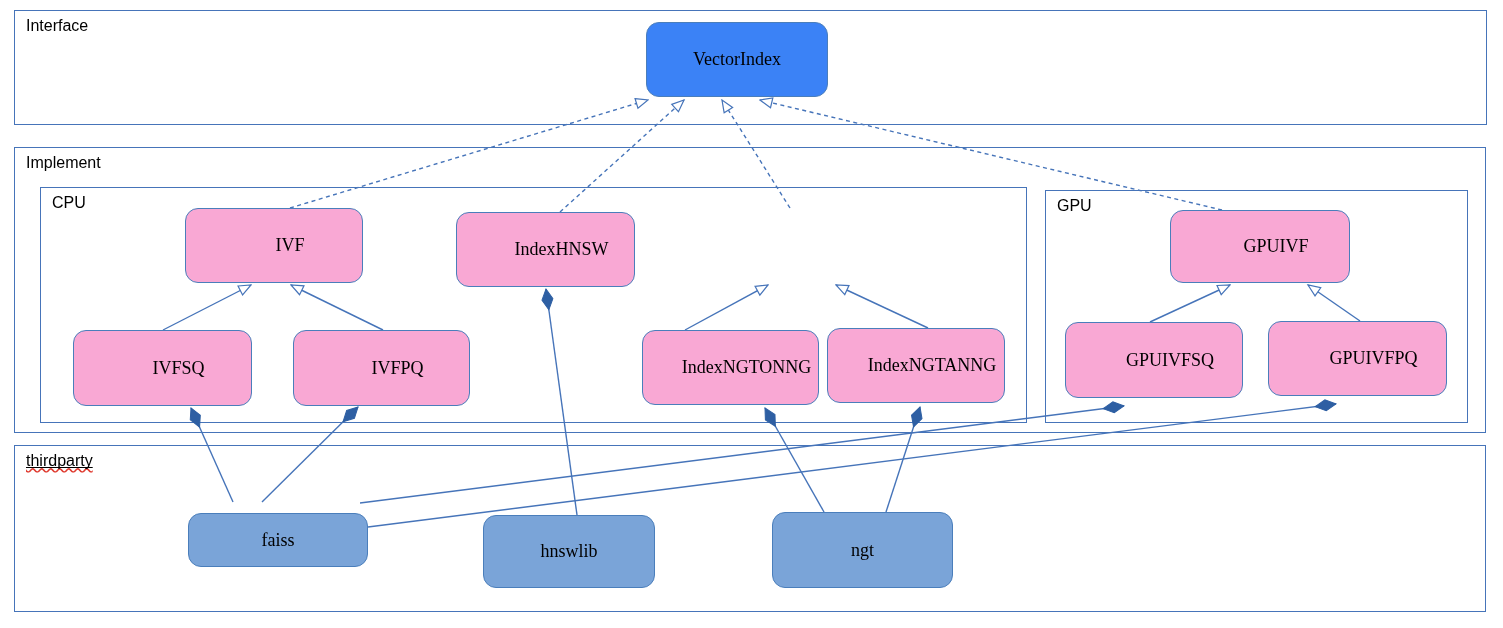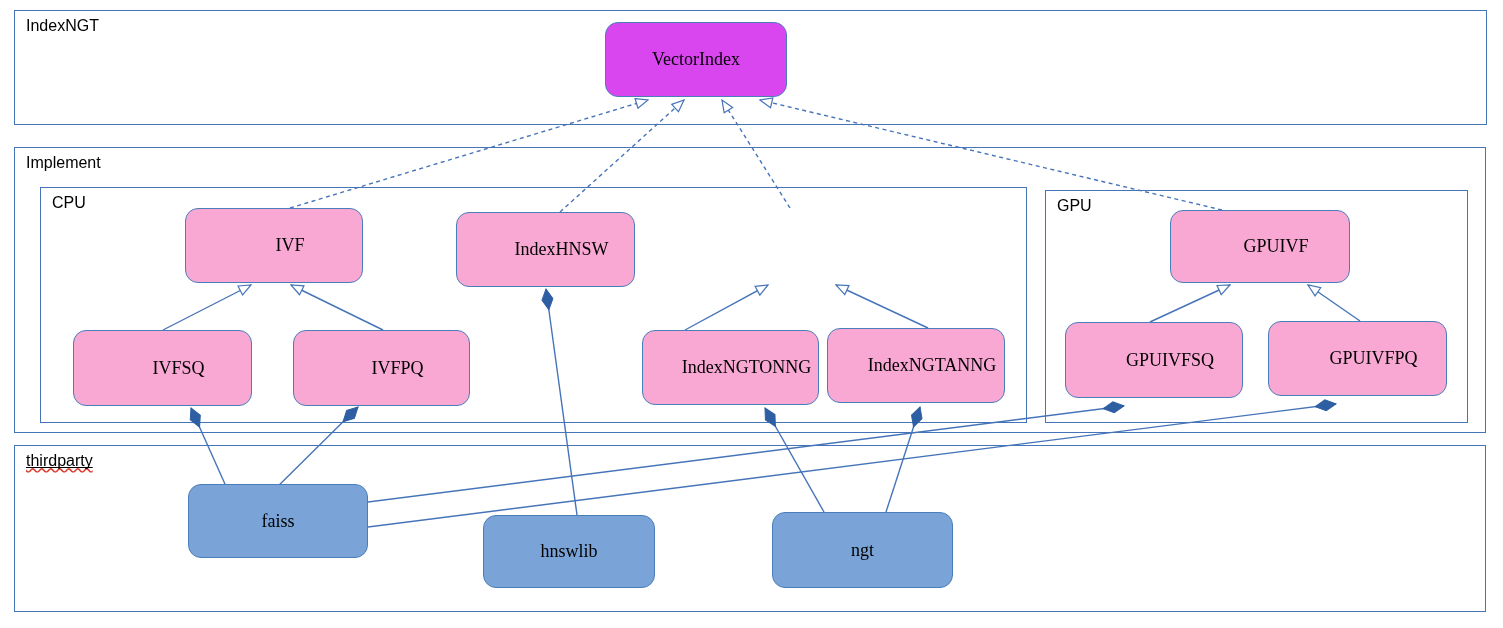--- a/index.html
+++ b/index.html
@@ -31,37 +31,37 @@
     border:1.6px solid #4a7ebb;
     border-radius:13px;
     box-sizing:border-box;
     display:flex;align-items:center;justify-content:center;
     font-family:"Liberation Serif", serif;
     font-size:18px;
     color:#000000;
     text-align:center;
   }
   .node.green{ background:#f9a8d4;padding-left:32px; }
-  .node.pink{ background:#d946ef; }
+  .node.pink{ background:#3b82f6;margin-left:41px; }
   .node.blue{ background:#7aa4d8; }
   svg.wires{
     position:absolute;inset:0;
     width:1503px;height:628px;
     pointer-events:none;
   }
   .wire{ stroke:#4674b9; stroke-width:1.4; fill:none; }
   .wire.dashed{ stroke-dasharray:4 3.5; }
 </style>
 </head>
 <body>
 
 <div class="canvas">
 
   <div class="layer" style="left:14px;top:10px;width:1473px;height:115px;">
-    <div class="layer-label">IndexNGT</div>
+    <div class="layer-label">Interface</div>
   </div>
 
   <div class="layer" style="left:14px;top:147px;width:1472px;height:286px;">
     <div class="layer-label">Implement</div>
   </div>
 
   <div class="layer" style="left:40px;top:187px;width:987px;height:236px;">
     <div class="layer-label">CPU</div>
   </div>
 
@@ -131,21 +131,21 @@
   <div class="node green" style="left:1170px;top:210px;width:180px;height:73px;">
       <span>GPUIVF</span>
     </div>
   <div class="node green" style="left:1065px;top:322px;width:178px;height:76px;">
       <span>GPUIVFSQ</span>
     </div>
   <div class="node green" style="left:1268px;top:321px;width:179px;height:75px;">
       <span>GPUIVFPQ</span>
     </div>
 
-  <div class="node blue" style="left:188px;top:484px;width:180px;height:74px;">
+  <div class="node blue" style="left:188px;top:513px;width:180px;height:54px;">
       <span>faiss</span>
     </div>
   <div class="node blue" style="left:483px;top:515px;width:172px;height:73px;">
       <span>hnswlib</span>
     </div>
   <div class="node blue" style="left:772px;top:512px;width:181px;height:76px;">
       <span>ngt</span>
     </div>
 
 </div>

